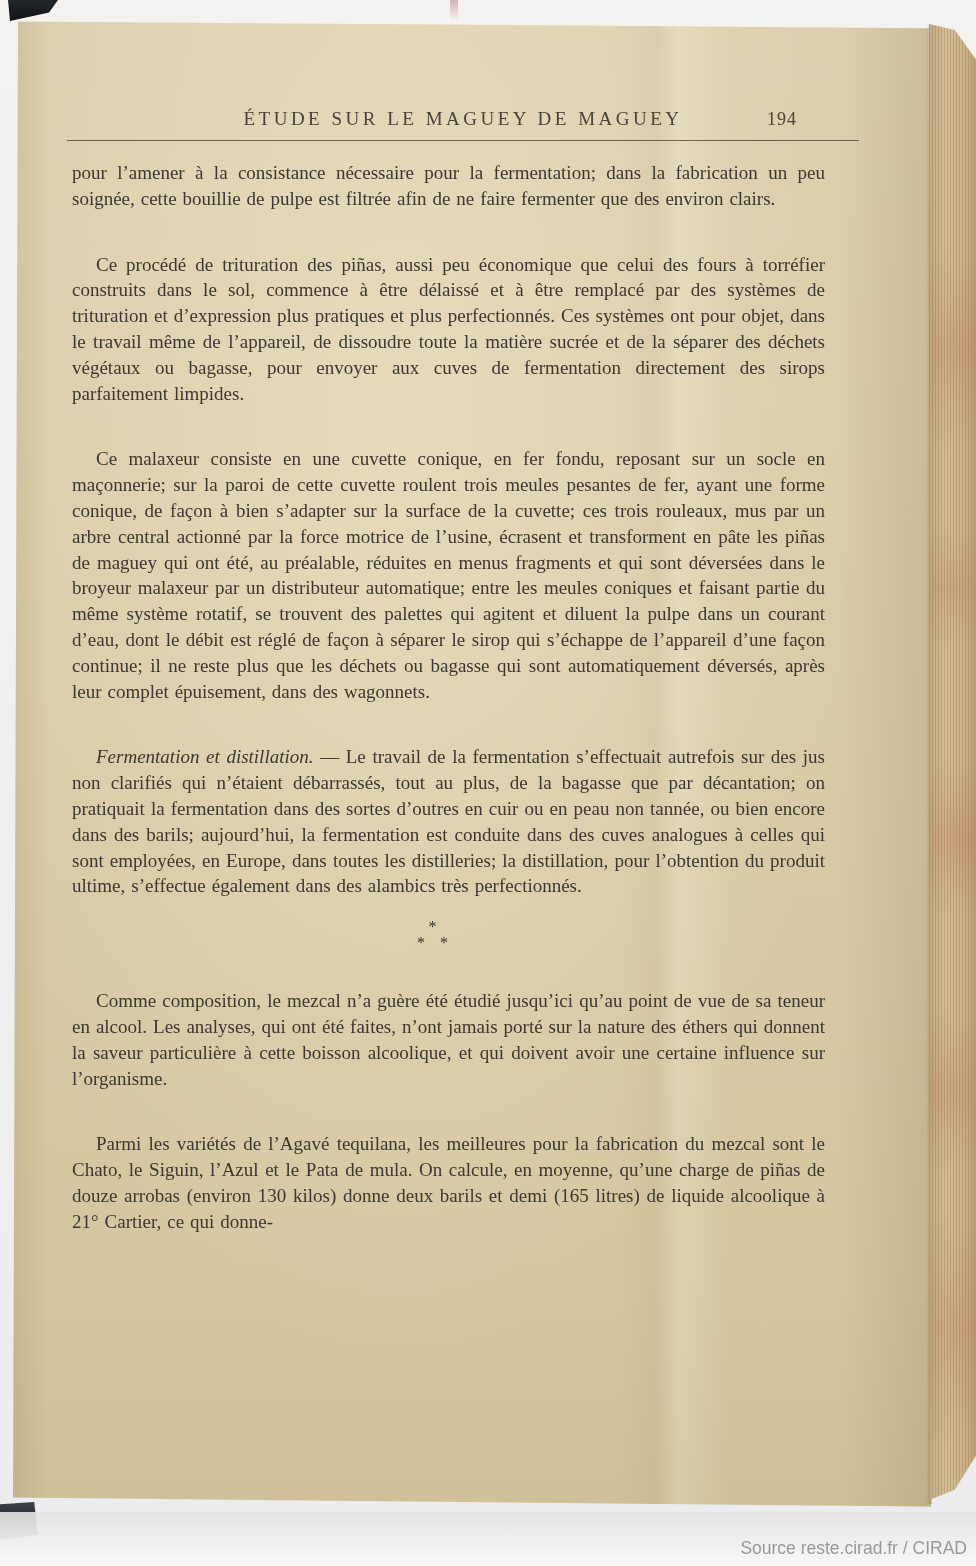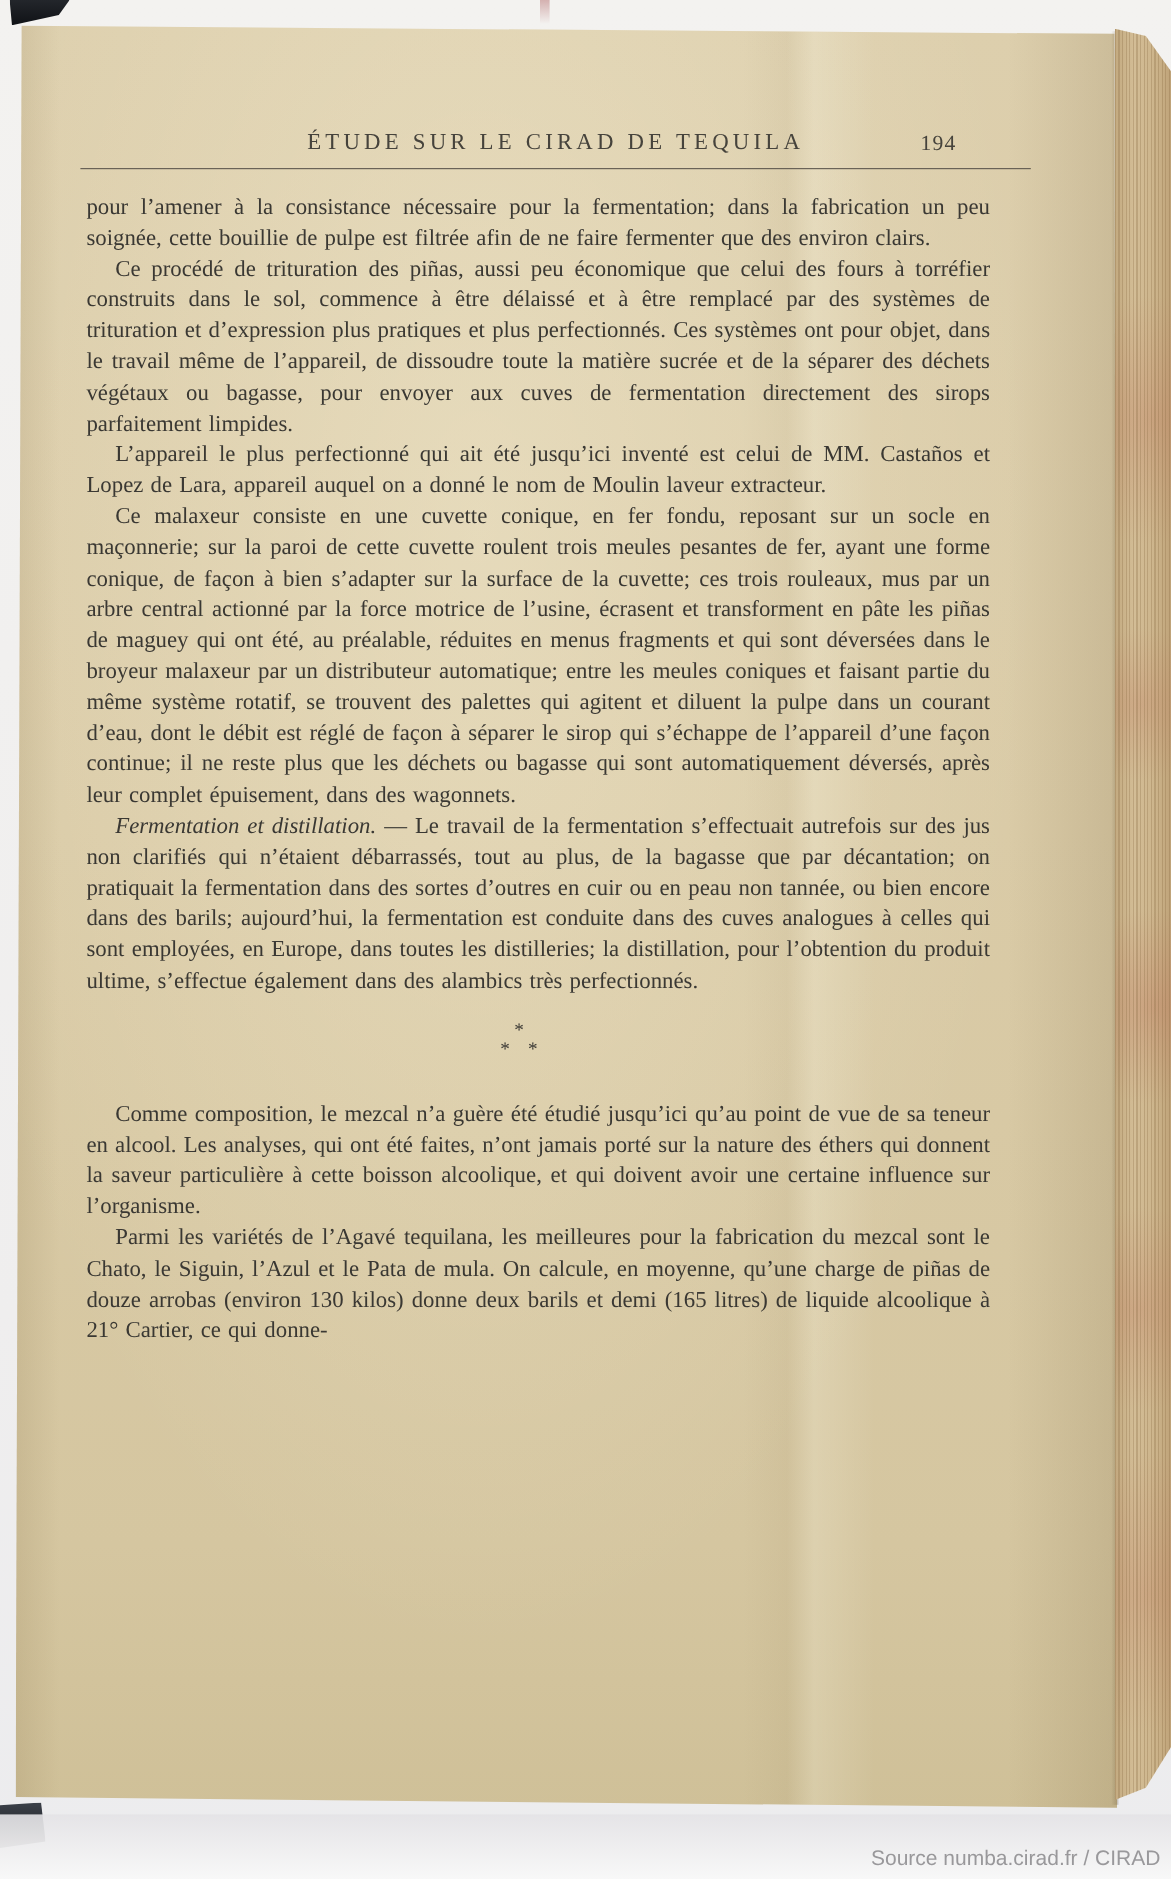--- a/index.html
+++ b/index.html
@@ -28,21 +28,21 @@
   }
   .header-pagenum{position:absolute;top:1px;right:62px;font-size:18px;letter-spacing:1px;color:#46433c;}
   .header-rule{border:none;border-top:1.8px solid #554f46;margin:10px 0 0 0;opacity:0.85;}
   
   .text-block{
     position:absolute;left:59px;top:140px;width:753px;
     font-size:19px;line-height:25.8px;text-align:justify;
     color:#3a3833;word-spacing:1.2px;
   }
   .text-block p{margin:0;}
-  .text-block p.indent{text-indent:24px;}
+  .text-block p.indent{text-indent:24px;margin-top:40px;}
   .text-block em{font-style:italic;}
   
   .asterism{
     text-align:center;color:#3a3833;font-size:16px;line-height:11px;
     margin:22px 0 36px 0;transform:translateX(-16px);
   }
   .asterism .row-bottom{letter-spacing:5px;padding-left:5px;margin-top:5px;}
   
   .fore-edge{
     position:absolute;right:0;top:24px;width:47px;height:1482px;
@@ -87,42 +87,41 @@
 </style>
 </head>
 <body>
 
 <div class="binding-mark-top"></div>
 <div class="bookmark-ribbon"></div>
 
 <div class="book-page">
 
   <div class="running-header">
-    <div class="header-title">ÉTUDE SUR LE CIRAD DE TEQUILA</div>
+    <div class="header-title">ÉTUDE SUR LE MAGUEY DE MAGUEY</div>
     <div class="header-pagenum">194</div>
     <hr class="header-rule">
   </div>
 
   <div class="text-block">
     <p><span>pour l’amener à la consistance nécessaire pour la fermentation; dans la fabrication un peu soignée, cette bouillie de pulpe est filtrée afin de ne faire fermenter que des environ clairs.</span></p>
     <p class="indent"><span>Ce procédé de trituration des piñas, aussi peu économique que celui des fours à torréfier construits dans le sol, commence à être délaissé et à être remplacé par des systèmes de trituration et d’expression plus pratiques et plus perfectionnés. Ces systèmes ont pour objet, dans le travail même de l’appareil, de dissoudre toute la matière sucrée et de la séparer des déchets végétaux ou bagasse, pour envoyer aux cuves de fermentation directement des sirops parfaitement limpides.</span></p>
-    <p class="indent"><span>L’appareil le plus perfectionné qui ait été jusqu’ici inventé est celui de MM. Castaños et Lopez de Lara, appareil auquel on a donné le nom de Moulin laveur extracteur.</span></p>
     <p class="indent"><span>Ce malaxeur consiste en une cuvette conique, en fer fondu, reposant sur un socle en maçonnerie; sur la paroi de cette cuvette roulent trois meules pesantes de fer, ayant une forme conique, de façon à bien s’adapter sur la surface de la cuvette; ces trois rouleaux, mus par un arbre central actionné par la force motrice de l’usine, écrasent et transforment en pâte les piñas de maguey qui ont été, au préalable, réduites en menus fragments et qui sont déversées dans le broyeur malaxeur par un distributeur automatique; entre les meules coniques et faisant partie du même système rotatif, se trouvent des palettes qui agitent et diluent la pulpe dans un courant d’eau, dont le débit est réglé de façon à séparer le sirop qui s’échappe de l’appareil d’une façon continue; il ne reste plus que les déchets ou bagasse qui sont automatiquement déversés, après leur complet épuisement, dans des wagonnets.</span></p>
     <p class="indent"><em>Fermentation et distillation.</em><span> — Le travail de la fermentation s’effectuait autrefois sur des jus non clarifiés qui n’étaient débarrassés, tout au plus, de la bagasse que par décantation; on pratiquait la fermentation dans des sortes d’outres en cuir ou en peau non tannée, ou bien encore dans des barils; aujourd’hui, la fermentation est conduite dans des cuves analogues à celles qui sont employées, en Europe, dans toutes les distilleries; la distillation, pour l’obtention du produit ultime, s’effectue également dans des alambics très perfectionnés.</span></p>
 
     <div class="asterism">
       <div class="row-top">*</div>
       <div class="row-bottom">* *</div>
     </div>
 
     <p class="indent"><span>Comme composition, le mezcal n’a guère été étudié jusqu’ici qu’au point de vue de sa teneur en alcool. Les analyses, qui ont été faites, n’ont jamais porté sur la nature des éthers qui donnent la saveur particulière à cette boisson alcoolique, et qui doivent avoir une certaine influence sur l’organisme.</span></p>
     <p class="indent"><span>Parmi les variétés de l’Agavé tequilana, les meilleures pour la fabrication du mezcal sont le Chato, le Siguin, l’Azul et le Pata de mula. On calcule, en moyenne, qu’une charge de piñas de douze arrobas (environ 130 kilos) donne deux barils et demi (165 litres) de liquide alcoolique à 21° Cartier, ce qui donne-</span></p>
   </div>
 
 </div>
 
 <div class="fore-edge-shadow"></div>
 <div class="fore-edge"></div>
 <div class="binding-mark-bottom"></div>
 
 <div class="footer-strip">
-  <div class="source-attribution">Source numba.cirad.fr / CIRAD</div>
+  <div class="source-attribution">Source reste.cirad.fr / CIRAD</div>
 </div>
 
 </body></html>

